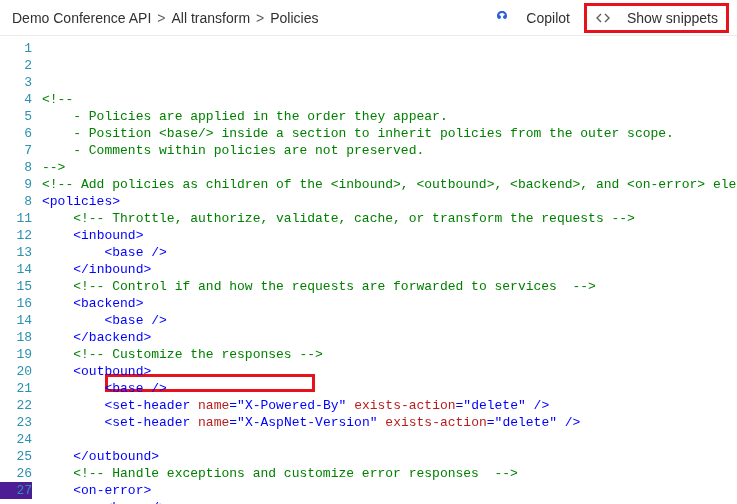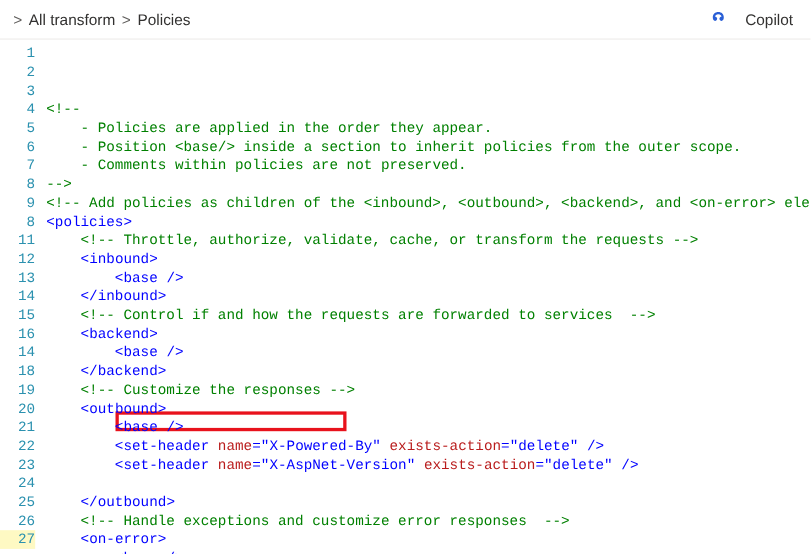--- a/index.html
+++ b/index.html
@@ -58,21 +58,21 @@
   }
   .gutter {
     width: 42px;
     text-align: right;
     color: #2b91af;
     padding: 4px 10px 4px 0;
     user-select: none;
     font-family: Consolas, "Courier New", monospace;
   }
   .gutter div { height: 17px; }
-  .gutter .hl { background: #fef9c3; }
+  .gutter .hl { background: #4c1d95; }
   .code {
     padding: 4px 0;
     position: relative;
     white-space: pre;
     flex: 1;
     overflow: hidden;
   }
   .line { height: 17px; position: relative; }
   .c-comment { color: #008000; }
   .c-tag    { color: #0000ff; }
@@ -84,35 +84,46 @@
     position: absolute;
     border: 3px solid #e8121c;
     pointer-events: none;
   }
 </style>
 </head>
 <body>
 
 <div class="toolbar">
   <div class="breadcrumb">
+    <span>Demo Conference API</span>
     <span class="crumb-sep">&gt;</span>
     <span>All transform</span>
     <span class="crumb-sep">&gt;</span>
     <span>Policies</span>
   </div>
 
   <button class="tool-btn">
     <span class="ico">
       <svg width="16" height="16" viewBox="0 0 16 16">
           <path fill="#2a5fd6" d="M8 1c3 0 5 2 5 5 0 2-1 3-2 3-1 0-2-1-2-2 0-1 1-2 2-2 0 0-1-2-3-2s-3 2-3 2c1 0 2 1 2 2 0 1-1 2-2 2-1 0-2-1-2-3 0-3 2-5 5-5z"></path>
         </svg>
     </span>
     <span>Copilot</span>
   </button>
 
+  <span class="highlight-box">
+    <button class="tool-btn">
+      <span class="ico">
+        <svg width="16" height="16" viewBox="0 0 16 16">
+            <path fill="none" stroke="#605e5c" stroke-width="1.4" d="M6 4l-4 4 4 4M10 4l4 4-4 4"></path>
+          </svg>
+      </span>
+      <span>Show snippets</span>
+    </button>
+  </span>
 
 </div>
 
 <div class="editor">
   <div class="gutter" id="gutter">
       <div>1</div>
       <div>2</div>
       <div>3</div>
       <div>4</div>
       <div>5</div>

